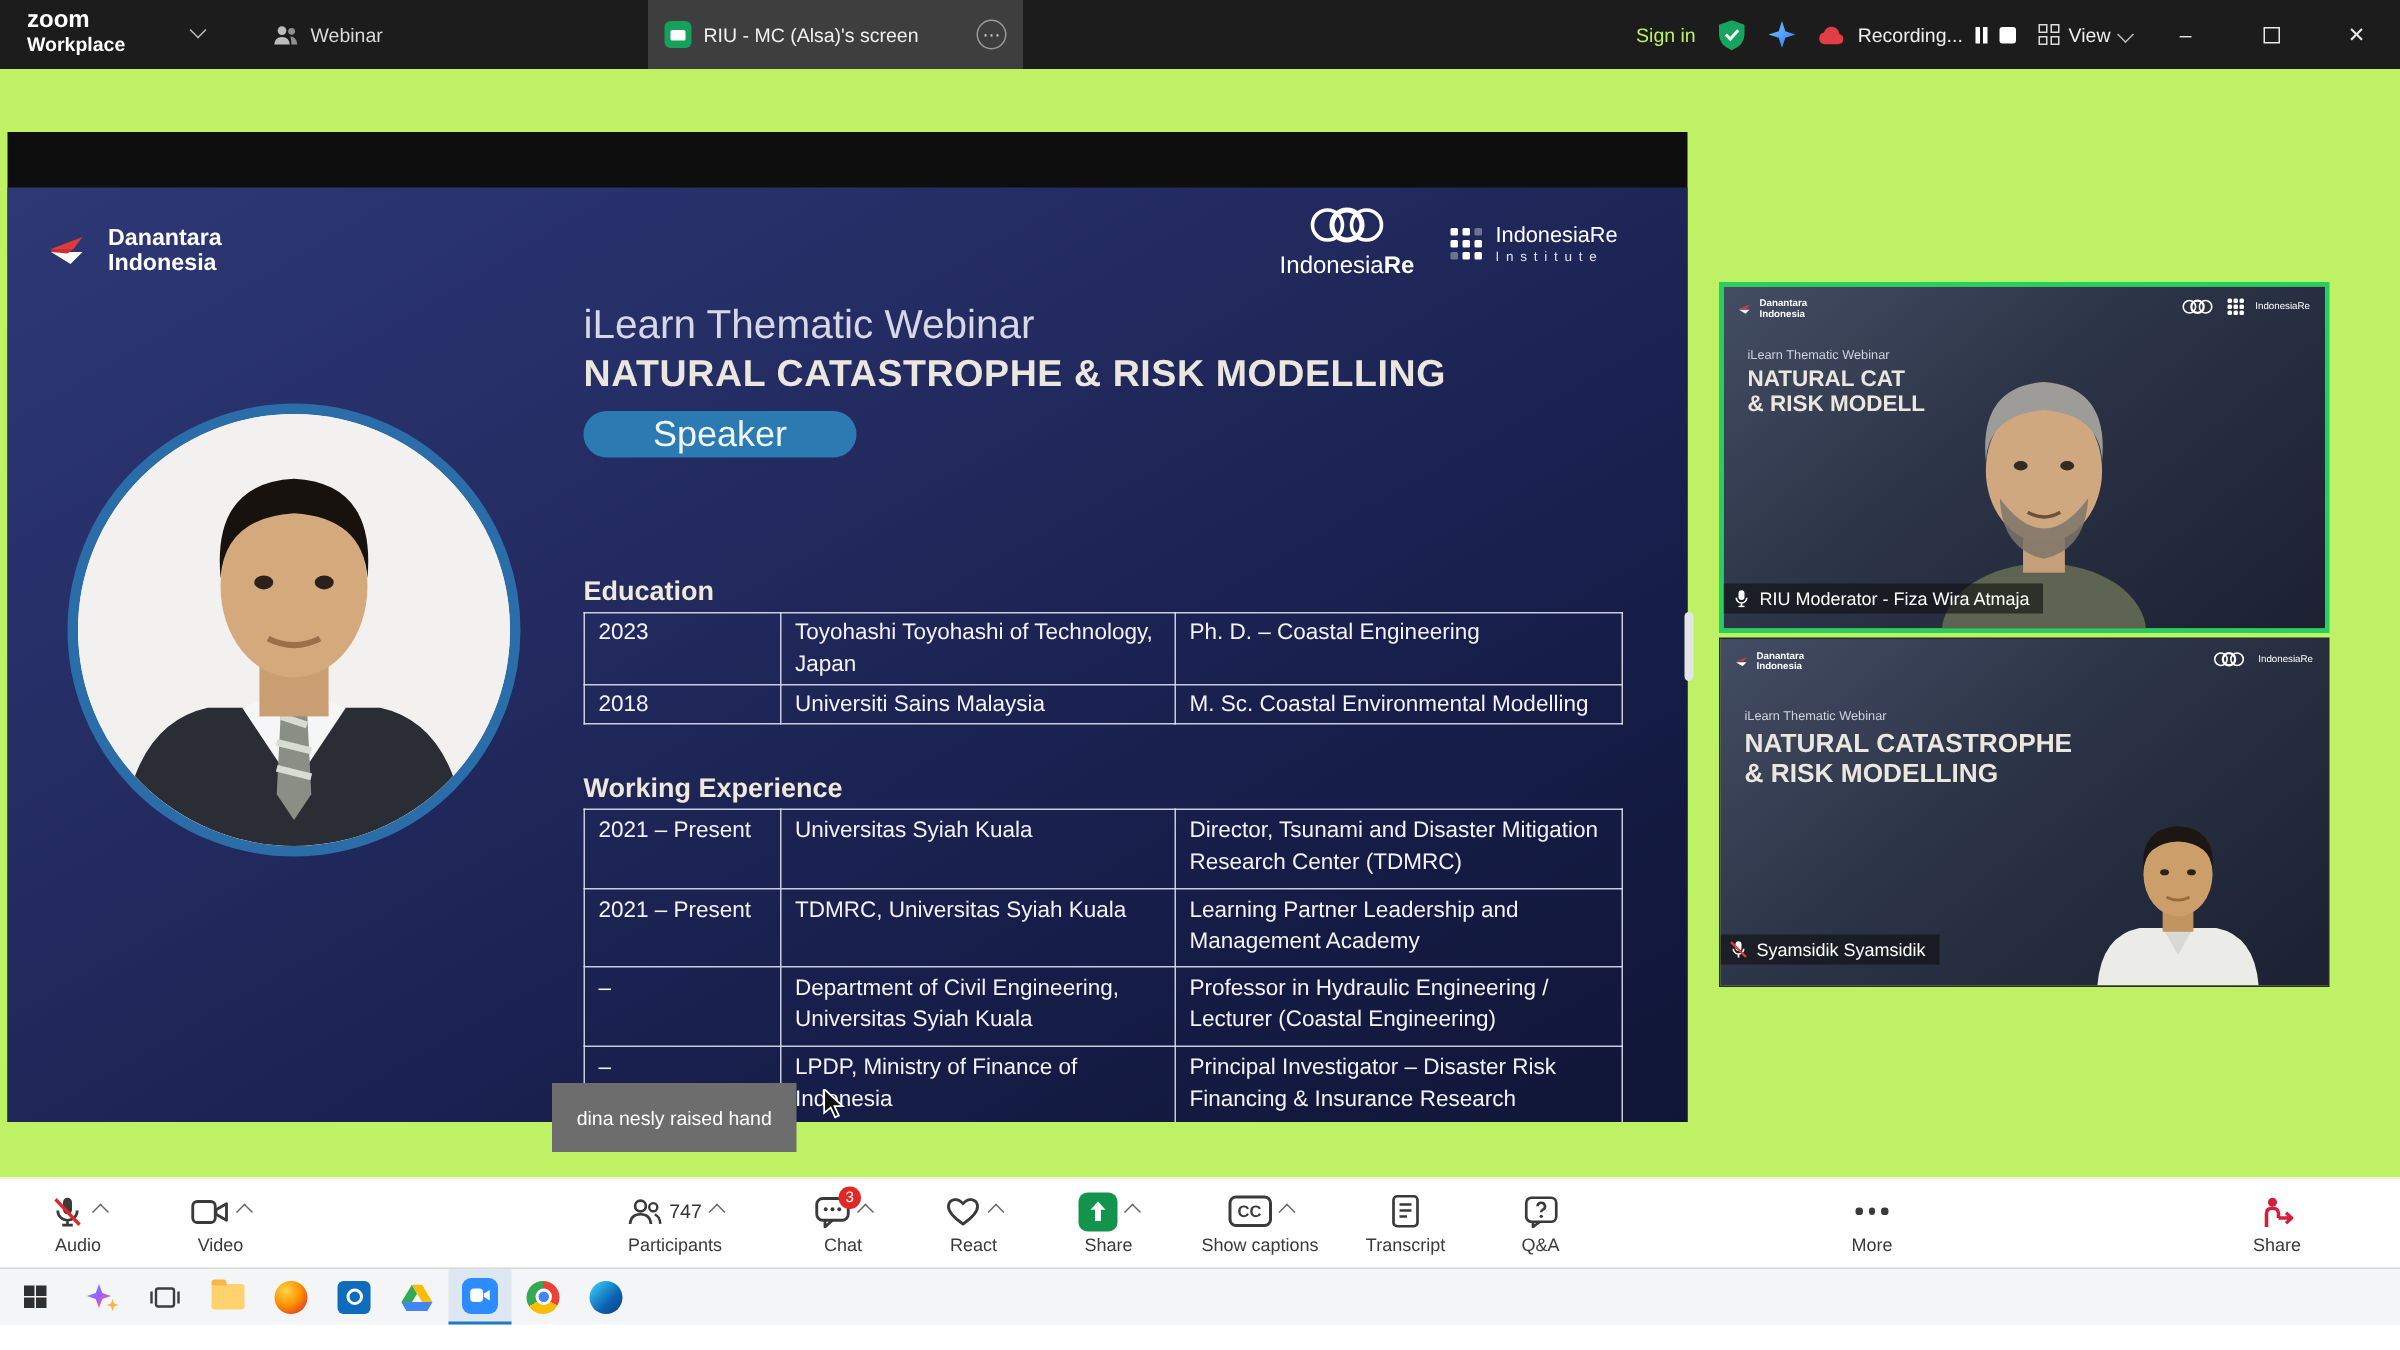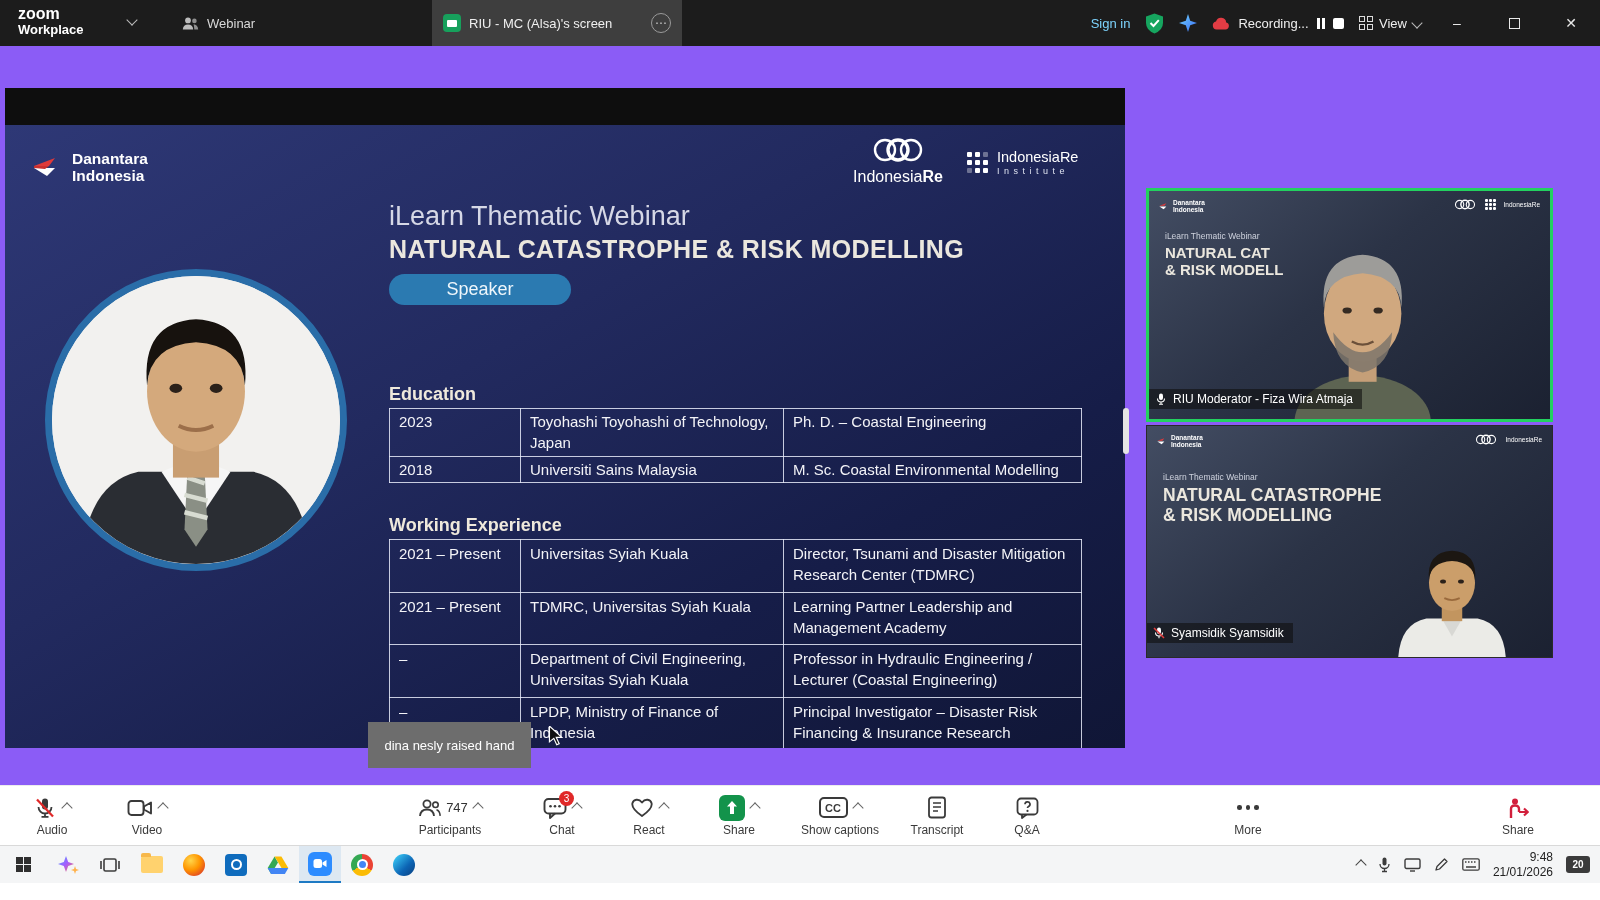--- a/index.html
+++ b/index.html
@@ -13,34 +13,34 @@
   .zoom-logo .l2 { font-size:13px; font-weight:bold; }
   .chev-dn { width:8px; height:8px; border-right:1.5px solid #bbb; border-bottom:1.5px solid #bbb; transform:rotate(45deg); display:inline-block; }
   .logo-chev { position:absolute; left:128px; top:16px; }
   .tab-webinar { position:absolute; left:172px; top:0; height:46px; display:flex; align-items:center; gap:8px; color:#d9d9d9; font-size:13px; padding:0 10px; }
   .tab-active { position:absolute; left:432px; top:0; width:250px; height:46px; background:#3e3e3e; display:flex; align-items:center; gap:8px; padding:0 11px; }
   .tab-active .tlabel { flex:1; color:#f0f0f0; font-size:13px; white-space:nowrap; overflow:hidden; text-overflow:ellipsis; }
   .share-ic { width:18px; height:18px; border-radius:4px; background:#17a05c; display:flex; align-items:center; justify-content:center; flex:none; }
   .share-ic i { display:block; width:10px; height:7px; background:#fff; border-radius:1px; }
   .tab-menu { width:20px; height:20px; border:1px solid #9a9a9a; border-radius:50%; color:#ccc; font-size:12px; display:flex; align-items:center; justify-content:center; flex:none; }
   .tb-right { position:absolute; right:0; top:0; height:46px; display:flex; align-items:center; gap:15px; padding-right:8px; }
-  .signin { color:#7dd3fc; font-size:13px; }
+  .signin { color:#bef264; font-size:13px; }
   .rec-group { display:flex; align-items:center; gap:8px; }
   .rec-txt { color:#eee; font-size:13px; }
   .pause-ic { display:flex; gap:2.5px; }
   .pause-ic i { display:block; width:3px; height:11px; background:#fff; }
   .stop-ic { width:11px; height:11px; background:#fff; border-radius:2px; }
   .view-group { display:flex; align-items:center; gap:6px; color:#eee; font-size:13px; }
   .grid-ic { display:grid; grid-template-columns:6px 6px; grid-gap:2px; }
   .grid-ic i { width:6px; height:6px; border:1.2px solid #ddd; }
   .winbtn { width:42px; height:46px; display:flex; align-items:center; justify-content:center; color:#e8e8e8; font-size:14px; }
   .maxi { width:11px; height:11px; border:1.4px solid #e8e8e8; display:block; }
 
   
-  .main { position:absolute; top:46px; left:0; width:1600px; height:739px; background:#8b5cf6; }
+  .main { position:absolute; top:46px; left:0; width:1600px; height:739px; background:#bef264; }
 
   .share-wrap { position:absolute; left:5px; top:42px; width:1120px; height:660px; background:#0e0e0e; }
   .slide { position:absolute; left:0; top:37px; width:1120px; height:623px; background:linear-gradient(150deg,#2e3876 0%, #222a5f 40%, #161d48 72%, #101636 100%); overflow:hidden; }
 
   .logo-dan { position:absolute; left:28px; top:26px; display:flex; align-items:center; gap:9px; }
   .logo-dan .txt { color:#fff; font-size:15.5px; font-weight:bold; line-height:1.08; }
   .logo-ire { position:absolute; left:838px; top:12px; width:110px; text-align:center; color:#fff; }
   .logo-ire .txt { font-size:16px; margin-top:1px; }
   .logo-ire .txt b { font-weight:800; }
   .logo-inst { position:absolute; left:962px; top:24px; display:flex; align-items:center; gap:9px; color:#fff; }
@@ -48,21 +48,21 @@
   .logo-inst .t2 { font-size:9px; letter-spacing:4.5px; color:#dfe3f0; margin-top:1px; }
   .dots-ic { display:grid; grid-template-columns:repeat(3,5px); grid-gap:3px; }
   .dots-ic i { width:5px; height:5px; background:#fff; border-radius:1px; }
   .dots-ic i.off { opacity:0.35; }
 
   .photo { position:absolute; left:40px; top:144px; width:302px; height:302px; border-radius:50%; border:7px solid #2a6da8; background:#f0efed; overflow:hidden; }
   .photo svg { position:absolute; left:0; top:0; width:100%; height:100%; }
 
   .s-subtitle { position:absolute; left:384px; top:76px; font-size:27px; color:#d6d8e6; }
   .s-title { position:absolute; left:384px; top:110px; font-size:25px; font-weight:800; color:#ebe7de; letter-spacing:0.4px; }
-  .s-pill { position:absolute; left:384px; top:149px; width:182px; height:31px; border-radius:16px; background:#2b7ab1; color:#eef6fb; font-size:18px; display:flex; align-items:center; justify-content:center; }
+  .s-pill { position:absolute; left:384px; top:149px; width:182px; height:31px; border-radius:16px; background:#2b7ab1; color:#eef6fb; font-size:24px; display:flex; align-items:center; justify-content:center; }
   .s-name { position:absolute; left:384px; top:184px; font-size:38px; font-weight:800; color:#f1ede4; }
   .s-h { position:absolute; font-size:18px; font-weight:bold; color:#efe9dc; }
   .edu-h { left:384px; top:259px; }
   .exp-h { left:384px; top:390px; }
   .slide table { position:absolute; left:384px; border-collapse:collapse; table-layout:fixed; width:692px; color:#f3f3f7; font-size:15px; line-height:1.42; }
   .edu-t { top:283px; }
   .exp-t { top:414px; }
   .slide td { border:1px solid rgba(230,234,248,0.85); padding:2px 9px; vertical-align:top; }
   .exp-t td { padding:3px 9px 6px; }
   .c1 { width:131px; } .c2 { width:263px; } .c3 { width:298px; }
@@ -621,38 +621,15 @@
     </div>
     <div class="tk-ic">
         <span class="chrome-ic"></span>
       </div>
     <div class="tk-ic">
         <span class="edge-ic"></span>
       </div>
 
     <div class="tk-spacer"></div>
 
-    <div class="tray">
-      <span class="chev-up"></span>
-      <svg width="13" height="16" viewBox="0 0 13 16">
-          <rect x="4.5" y="0.5" width="4" height="8" rx="2" fill="#3c3c3c"></rect>
-          <path d="M2,7 a4.5,4.5 0 0 0 9,0 M6.5,11.5 v2.5 M4,14.5 h5" stroke="#3c3c3c" stroke-width="1.3" fill="none"></path>
-        </svg>
-      <svg width="17" height="14" viewBox="0 0 17 14">
-          <rect x="1" y="1" width="15" height="9.5" rx="1.5" stroke="#3c3c3c" stroke-width="1.4" fill="none"></rect>
-          <path d="M6,13 h5" stroke="#3c3c3c" stroke-width="1.4"></path>
-        </svg>
-      <svg width="15" height="15" viewBox="0 0 15 15">
-          <path d="M2,13 L3,9.5 L10.5,2 L13,4.5 L5.5,12 Z" stroke="#3c3c3c" stroke-width="1.3" fill="none" stroke-linejoin="round"></path>
-        </svg>
-      <svg width="18" height="13" viewBox="0 0 18 13">
-          <rect x="0.8" y="0.8" width="16.4" height="11.4" rx="1.5" stroke="#3c3c3c" stroke-width="1.3" fill="none"></rect>
-          <path d="M3,4 h1.5 M6,4 h1.5 M9,4 h1.5 M12,4 h1.5 M4,9 h10" stroke="#3c3c3c" stroke-width="1.3"></path>
-        </svg>
-      <div class="clock">
-        <div>9:48</div>
-        <div>21/01/2026</div>
-      </div>
-      <span class="notif-badge">20</span>
-    </div>
   </div>
 
 </div>
 
 </body></html>

